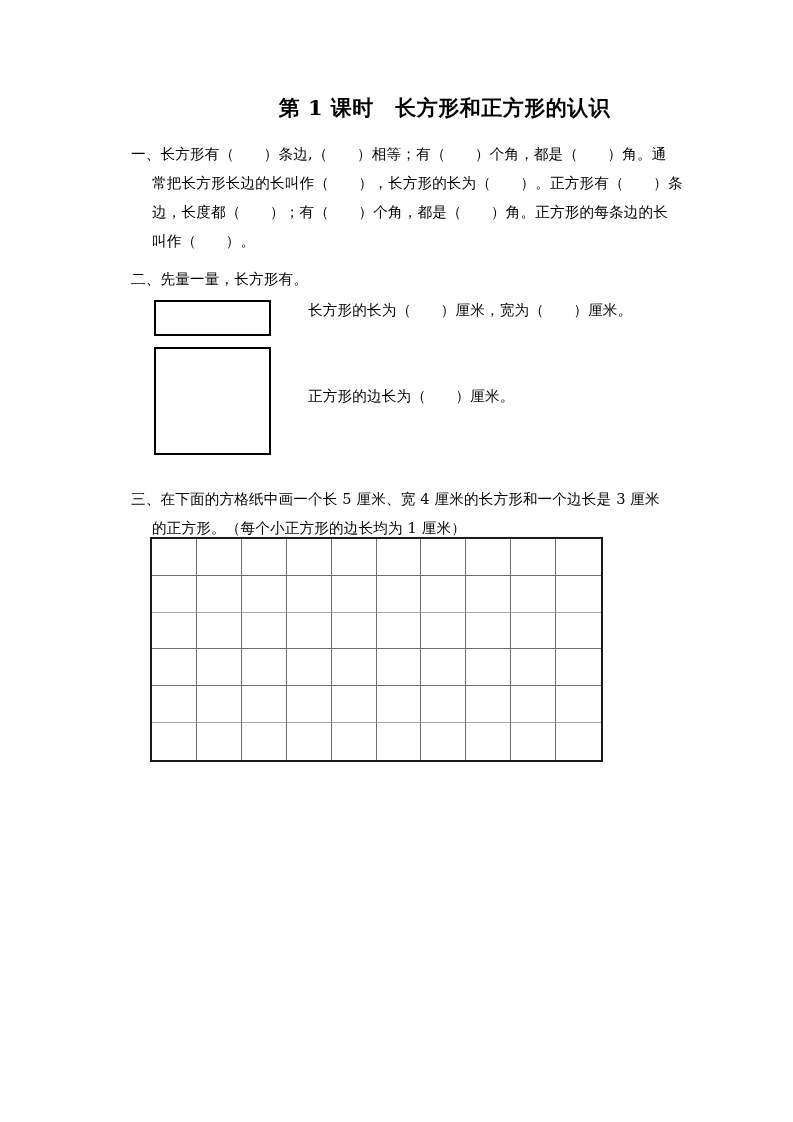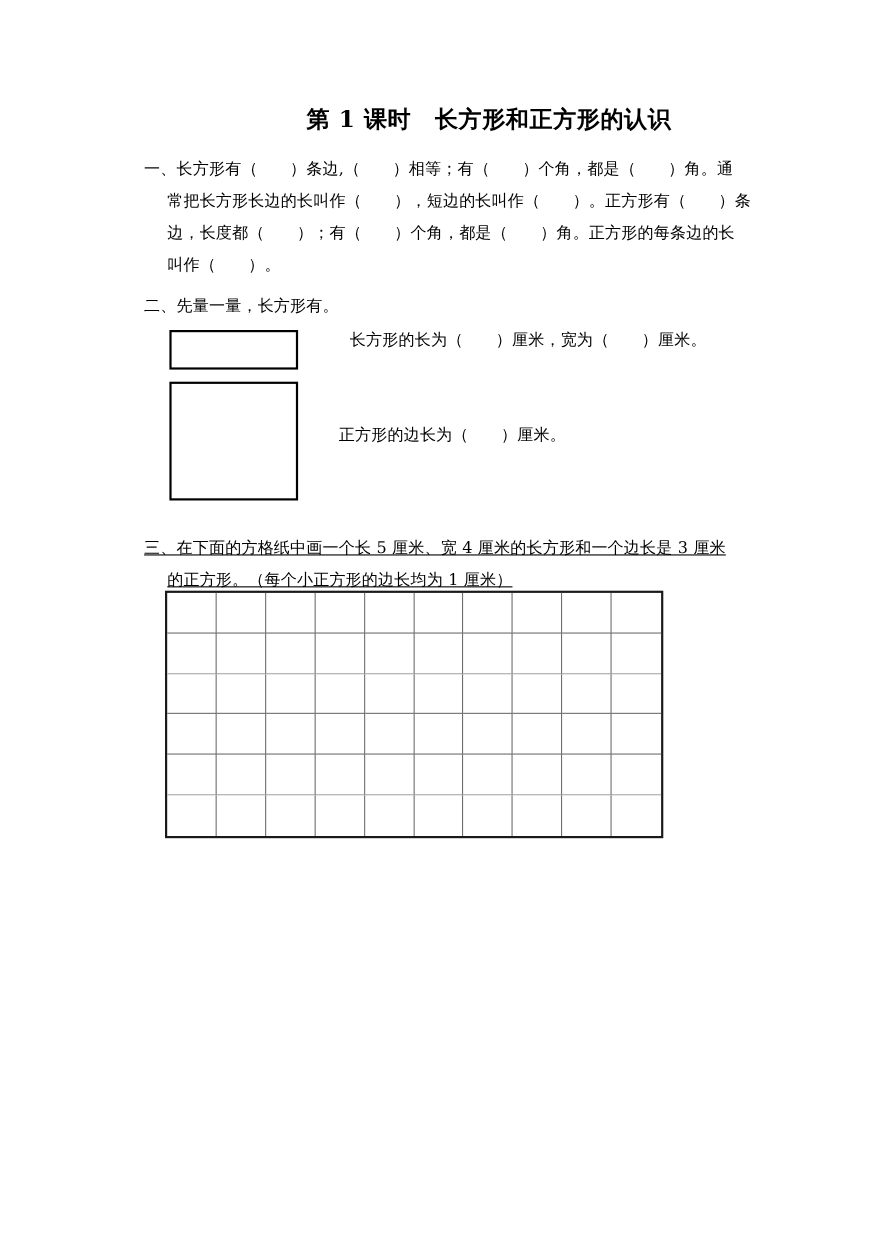--- a/index.html
+++ b/index.html
@@ -85,25 +85,25 @@
     background: #ffffff;
   }
 
   .shape-caption {
     position: absolute;
     font-size: 14.6px;
     line-height: 20px;
     white-space: pre;
     letter-spacing: 0.15px;
   }
-  #rect-caption { left: 318px; top: 300px; font-family: Liberation Serif, serif; }
+  #rect-caption { left: 308px; top: 300px; font-family: Liberation Serif, serif; }
   #square-caption { left: 308px; top: 362px; margin-top: 24px; }
 
   
-  #question-three { top: 484px; text-decoration: underline; }
+  #question-three { top: 484px; }
 
   
   .grid-paper {
     position: absolute;
     left: 150px;
     top: 537px;
     width: 453px;
     height: 225px;
     border: 2px solid #1a1a1a;
     box-sizing: border-box;
@@ -123,21 +123,21 @@
 </style>
 </head>
 <body>
 
 <div class="page">
 
   <div class="worksheet-title">第 1 课时　长方形和正方形的认识</div>
 
   <div class="q-block" id="question-one">
     <div class="q-line">一、长方形有（　　）条边,（　　）相等；有（　　）个角，都是（　　）角。通</div>
-    <div class="q-line indent">常把长方形长边的长叫作（　　），短边的长叫作（　　）。正方形有（　　）条</div>
+    <div class="q-line indent">常把长方形长边的长叫作（　　），长方形的长为（　　）。正方形有（　　）条</div>
     <div class="q-line indent">边，长度都（　　）；有（　　）个角，都是（　　）角。正方形的每条边的长</div>
     <div class="q-line indent">叫作（　　）。</div>
   </div>
 
   <div class="q-block" id="question-two-heading">
     <div class="q-line">二、先量一量，长方形有。</div>
   </div>
 
   <div class="shape-rect"></div>
   <div class="shape-square"></div>

